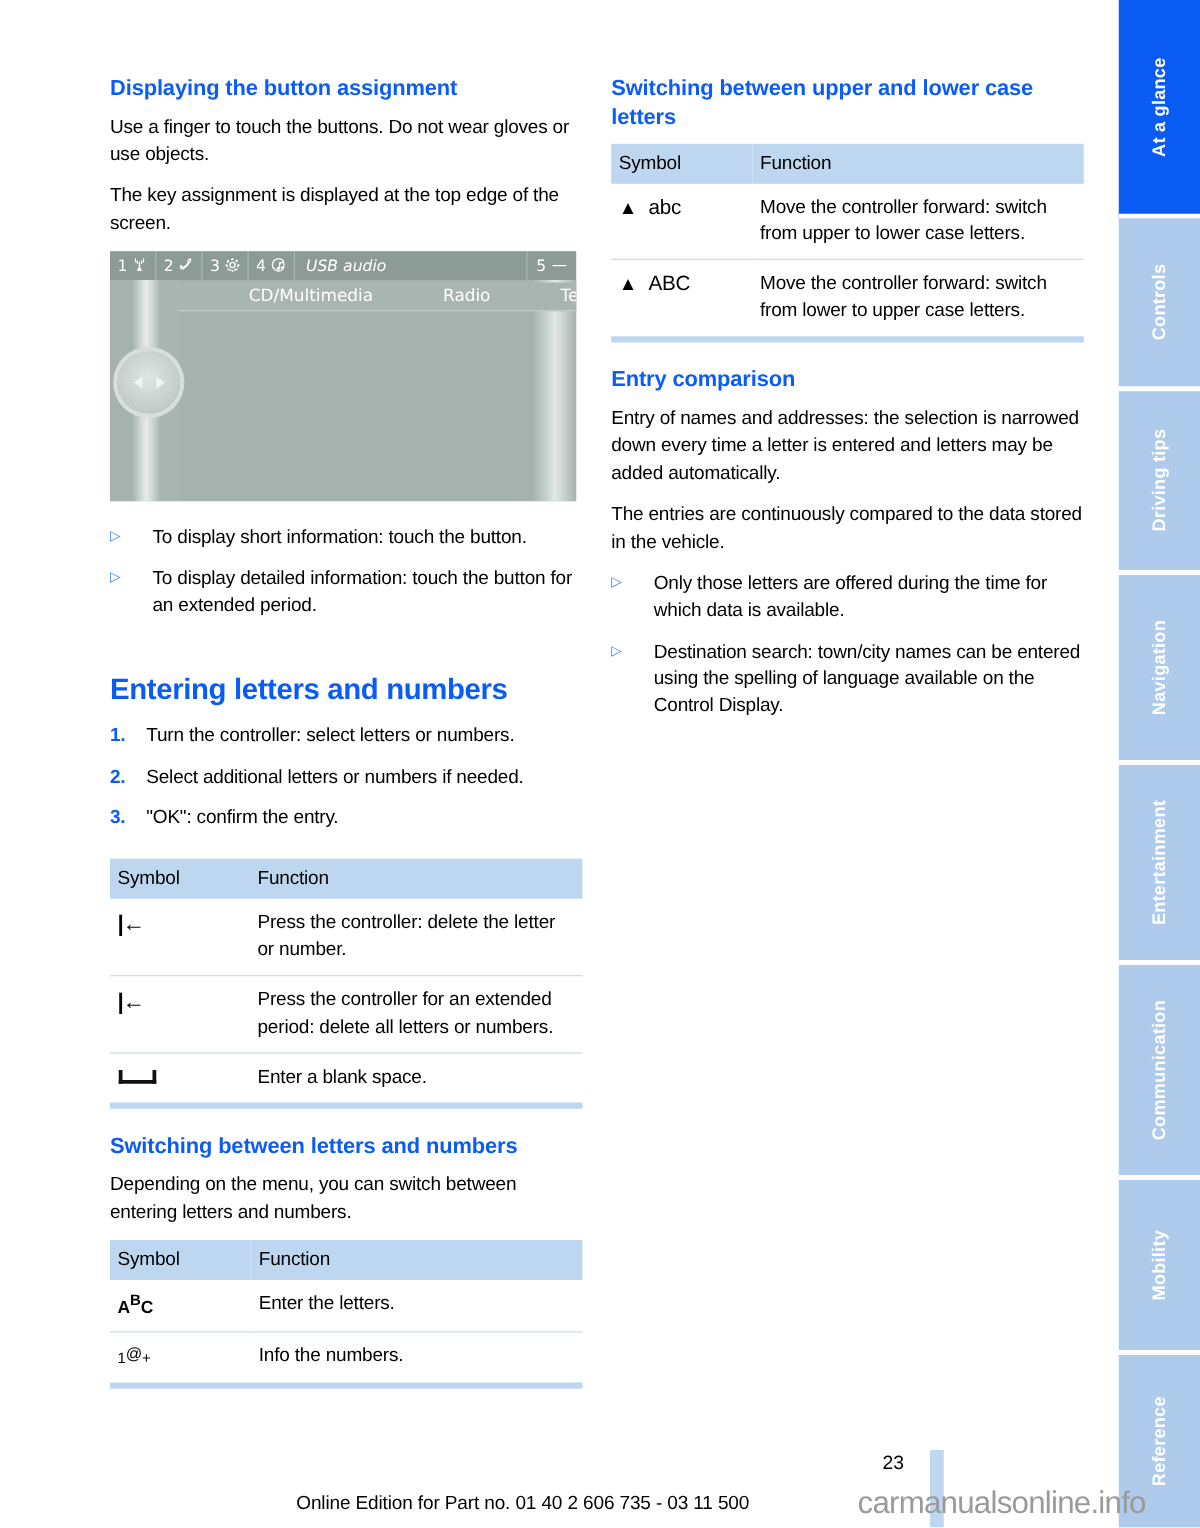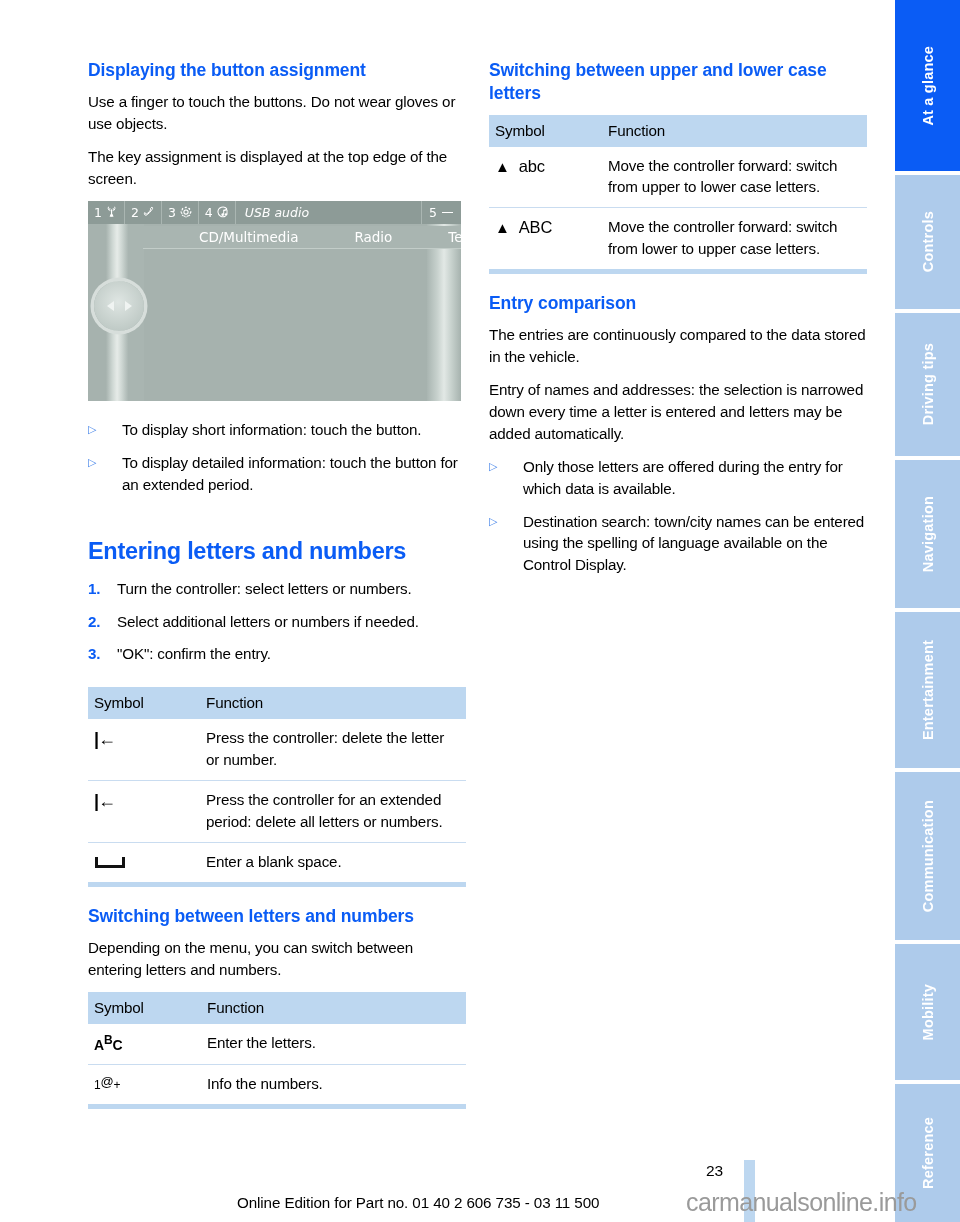--- a/index.html
+++ b/index.html
@@ -511,27 +511,27 @@
       <tfoot>
         <tr>
             <td colspan="2"></td>
           </tr>
       </tfoot>
     </table>
 
     <div class="spacer-md"></div>
 
     <h2 class="section">Entry comparison</h2>
+    <p class="body">Entry of names and addresses: the selection is narrowed down every time a letter is entered and letters may be added automatically.</p>
     <p class="body">The entries are continuously compared to the data stored in the vehicle.</p>
-    <p class="body">Entry of names and addresses: the selection is narrowed down every time a letter is entered and letters may be added automatically.</p>
 
     <ul class="tri">
       <li>
         <span class="marker">▷</span>
-        <span class="txt">Only those letters are offered during the entry for which data is available.</span>
+        <span class="txt">Only those letters are offered during the time for which data is available.</span>
       </li>
       <li>
         <span class="marker">▷</span>
         <span class="txt">Destination search: town/city names can be entered using the spelling of language available on the Control Display.</span>
       </li>
     </ul>
   </div>
 
   <div class="tabs">
     <div class="tab active" style="height:175px">

